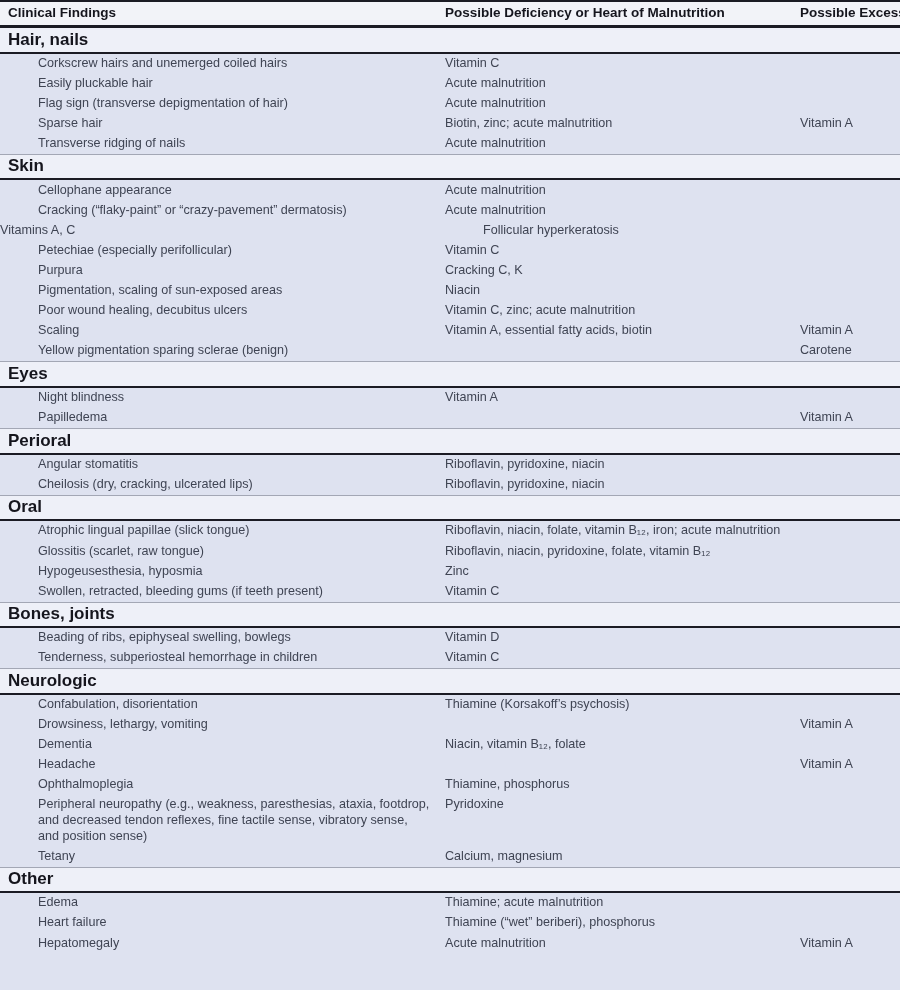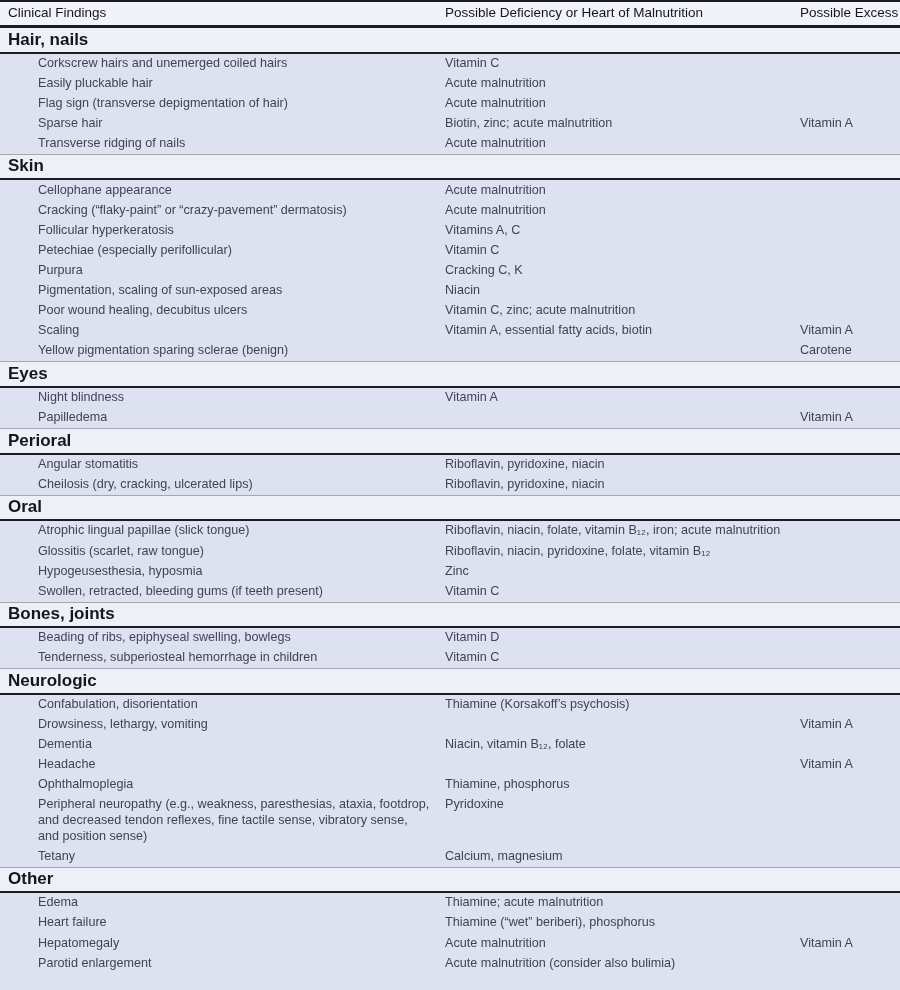--- a/index.html
+++ b/index.html
@@ -19,21 +19,21 @@
     display: grid;
     grid-template-columns: 445px 355px 1fr;
     background: #f2f3f8;
     border-top: 2px solid #1b1b24;
     border-bottom: 3px solid #1b1b24;
     padding: 3px 0 4px 0;
     box-sizing: border-box;
   }
   .col-header-row .hcell {
     font-size: 13.5px;
-    font-weight: normal;
+    font-weight: bold;
     color: #15151d;
     line-height: 16px;
     white-space: nowrap;
   }
   .col-header-row .c1 { padding-left: 8px; }
   
   .section-row {
     background: #eef0f8;
     border-top: 1px solid #a3a7b5;
     border-bottom: 2.5px solid #1b1b24;
@@ -147,26 +147,26 @@
     <div class="cell c1">
           <div>Cracking (“flaky-paint” or “crazy-pavement” dermatosis)</div>
         </div>
     <div class="cell c2">
           <div>Acute malnutrition</div>
         </div>
     <div class="cell c3"></div>
   </div>
 
   <div class="data-row">
+    <div class="cell c2">
+          <div>Vitamins A, C</div>
+        </div>
     <div class="cell c1">
           <div>Follicular hyperkeratosis</div>
         </div>
-    <div class="cell c2">
-          <div>Vitamins A, C</div>
-        </div>
     <div class="cell c3"></div>
   </div>
 
   <div class="data-row">
     <div class="cell c1">
           <div>Petechiae (especially perifollicular)</div>
         </div>
     <div class="cell c2">
           <div>Vitamin C</div>
         </div>
@@ -443,28 +443,19 @@
           <div>Hepatomegaly</div>
         </div>
     <div class="cell c2">
           <div>Acute malnutrition</div>
         </div>
     <div class="cell c3">
           <div>Vitamin A</div>
         </div>
   </div>
 
-  <div class="data-row">
-    <div class="cell c1">
-          <div>Parotid enlargement</div>
-        </div>
-    <div class="cell c2">
-          <div>Acute malnutrition (consider also bulimia)</div>
-        </div>
-    <div class="cell c3"></div>
-  </div>
 
   <div class="data-row">
 
     <div class="cell c3"></div>
   </div>
 </div>
 </div>
 
 </body></html>

